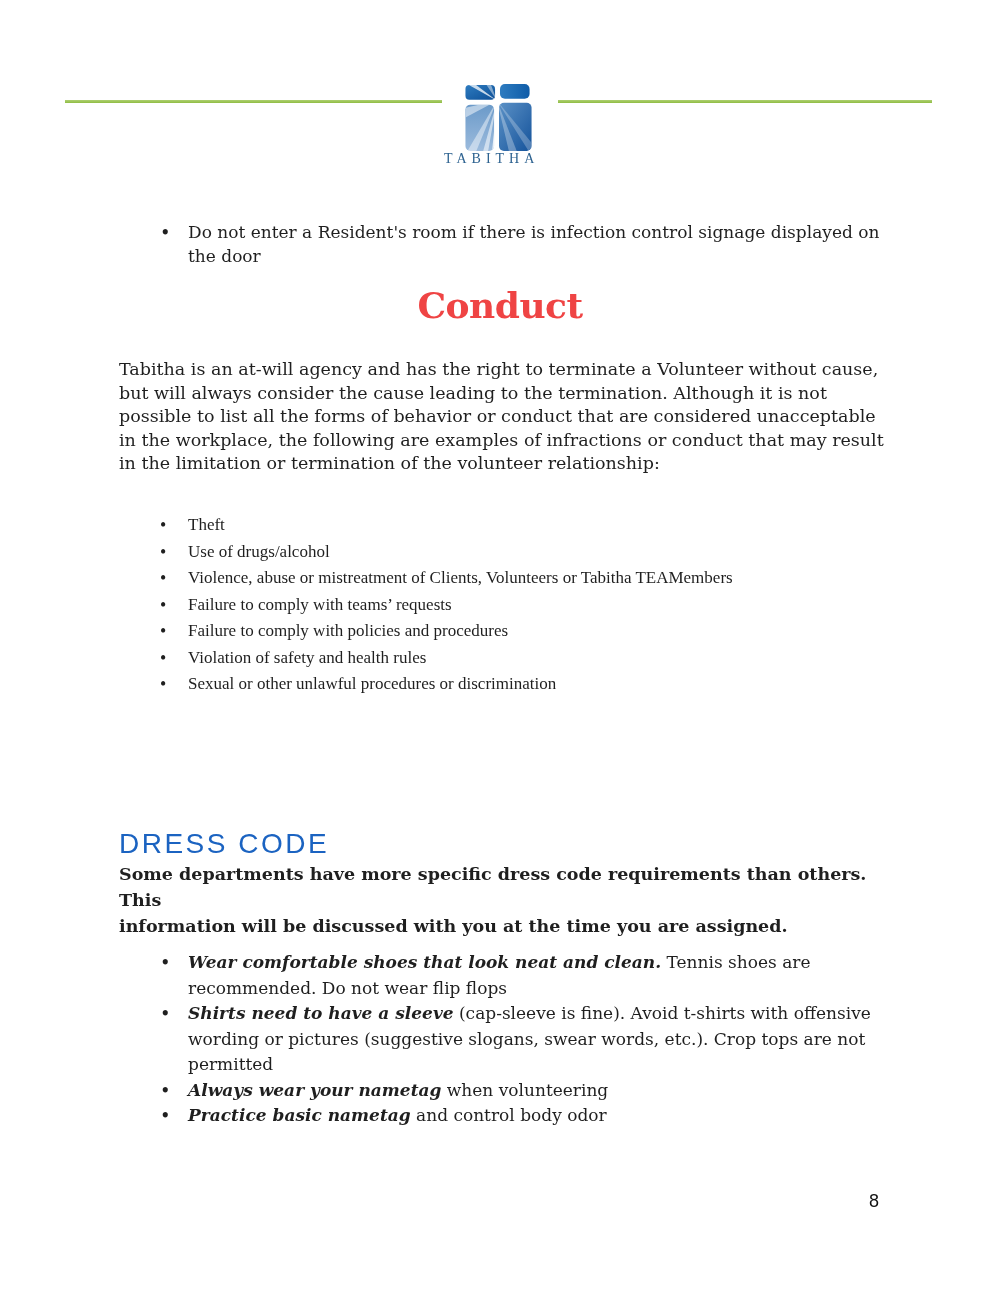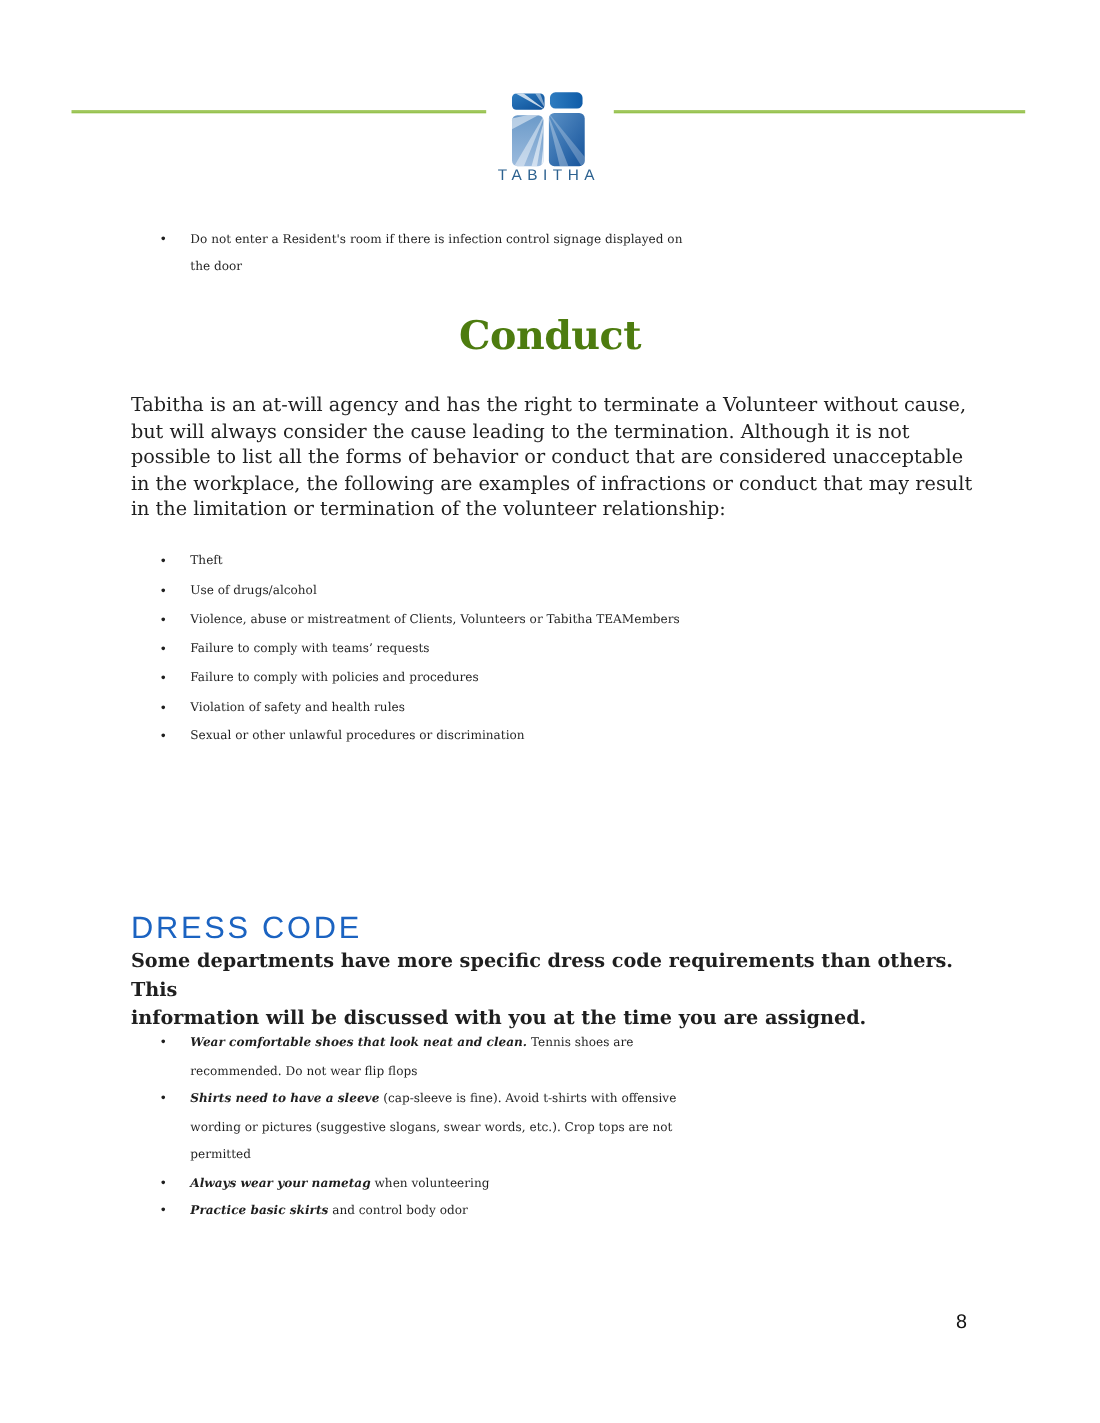--- a/index.html
+++ b/index.html
@@ -20,55 +20,54 @@
     color:var(--text-black);
     overflow:hidden;
   }
   
   .rule{position:absolute;height:3px;background:linear-gradient(var(--rule-green-light),var(--rule-green));}
   .rule-left{left:65px;top:100px;width:377px;}
   .rule-right{left:558px;top:100px;width:374px;}
   .logo-mark{position:absolute;left:459px;top:80px;width:80px;height:74px;}
   .logo-wordmark{
     position:absolute;left:444px;top:151px;width:110px;
-    text-align:center;
-    font-family:Liberation Sans, sans-serif;
+    font-family:Liberation Serif, serif;
     font-size:14px;
     letter-spacing:5px;
     color:var(--wordmark-blue);
   }
   
   .bullet-list{
     position:absolute;left:119px;width:790px;
-    list-style:none;margin:0;padding:0;
-    font-size:11px;
+    list-style:none;margin:15px;padding:0;
+    font-size:17px;
   }
   .bullet-list li{
     position:relative;
     padding-left:54px;
     line-height:23.5px;
   }
   .bullet-list li::before{
     content:"\2022";
     position:absolute;left:26px;top:0;
     font-size:1.05em;
   }
   .notice-list{top:206px;}
   .conduct-list{top:497px;}
-  .conduct-list li{line-height:26.5px;}
+  .conduct-list li{line-height:26.5px;font-family:Liberation Serif, serif;}
   .dress-list{top:935px;}
   .dress-list li{line-height:25.5px;}
   .prewrap{white-space:pre-line;}
   .lead{font-weight:bold;font-style:italic;}
   h1.doc-title{
     position:absolute;left:0;width:1000px;margin:0;
     text-align:center;
     font-size:36px;line-height:40px;font-weight:bold;
     letter-spacing:-0.5px;
-    color:#4d7c0f;
+    color:#ef4444;
   }
   .title-conduct{top:285px;}
   .title-policies{top:756px;}
   .body-para{
     position:absolute;left:119px;width:790px;margin:0;
     font-size:17.5px;line-height:23.5px;
     white-space:pre-line;
   }
   .conduct-intro{top:358px;}
   .dress-intro{top:861px;line-height:26px;font-weight:bold;}
@@ -175,19 +174,19 @@
     </li>
     <li>
       <span class="lead">Shirts need to have a sleeve</span><span class="prewrap"> (cap-sleeve is fine). Avoid t-shirts with offensive
 wording or pictures (suggestive slogans, swear words, etc.). Crop tops are not
 permitted</span>
     </li>
     <li>
       <span class="lead">Always wear your nametag</span><span class="prewrap"> when volunteering</span>
     </li>
     <li>
-      <span class="lead">Practice basic skirts</span><span class="prewrap"> and control body odor</span>
+      <span class="lead">Practice basic nametag</span><span class="prewrap"> and control body odor</span>
     </li>
   </ul>
 
   <div class="page-number">8</div>
 
 </div>
 
 </body></html>

